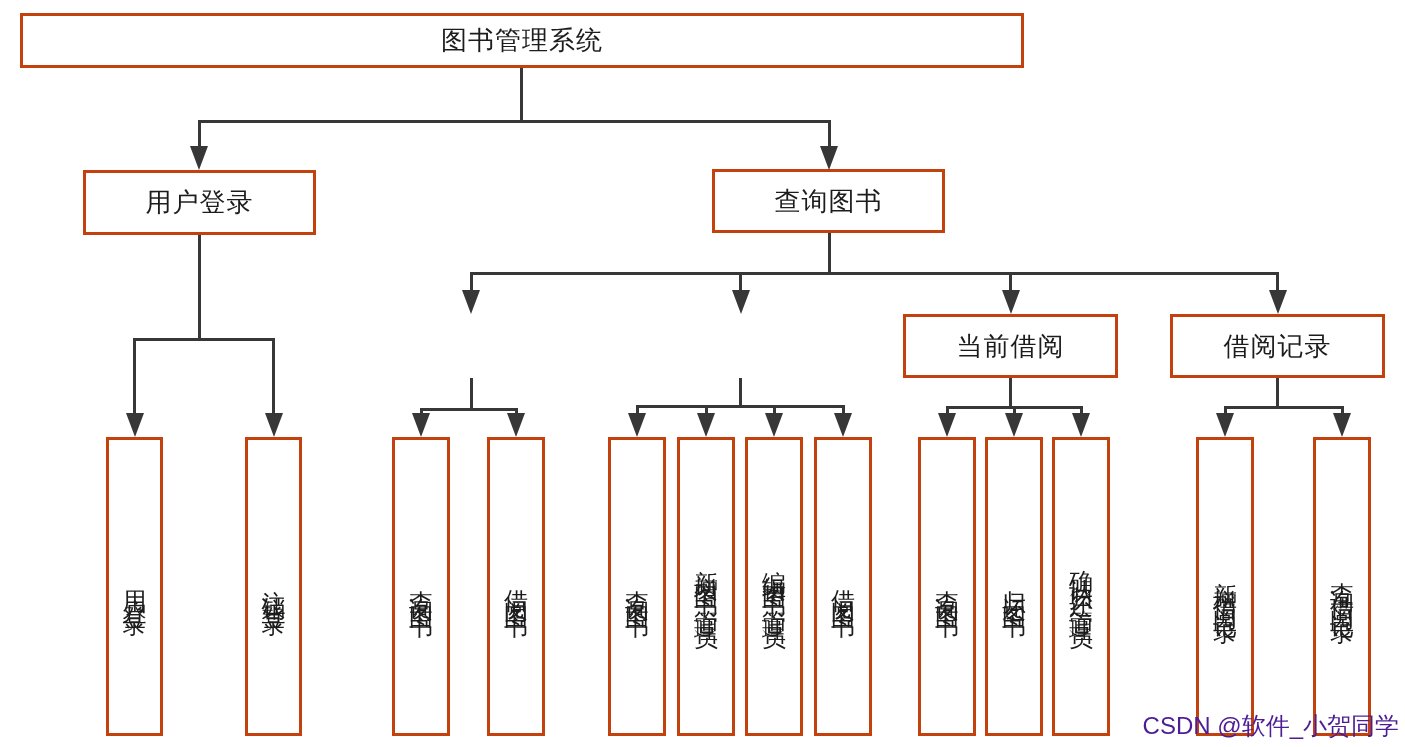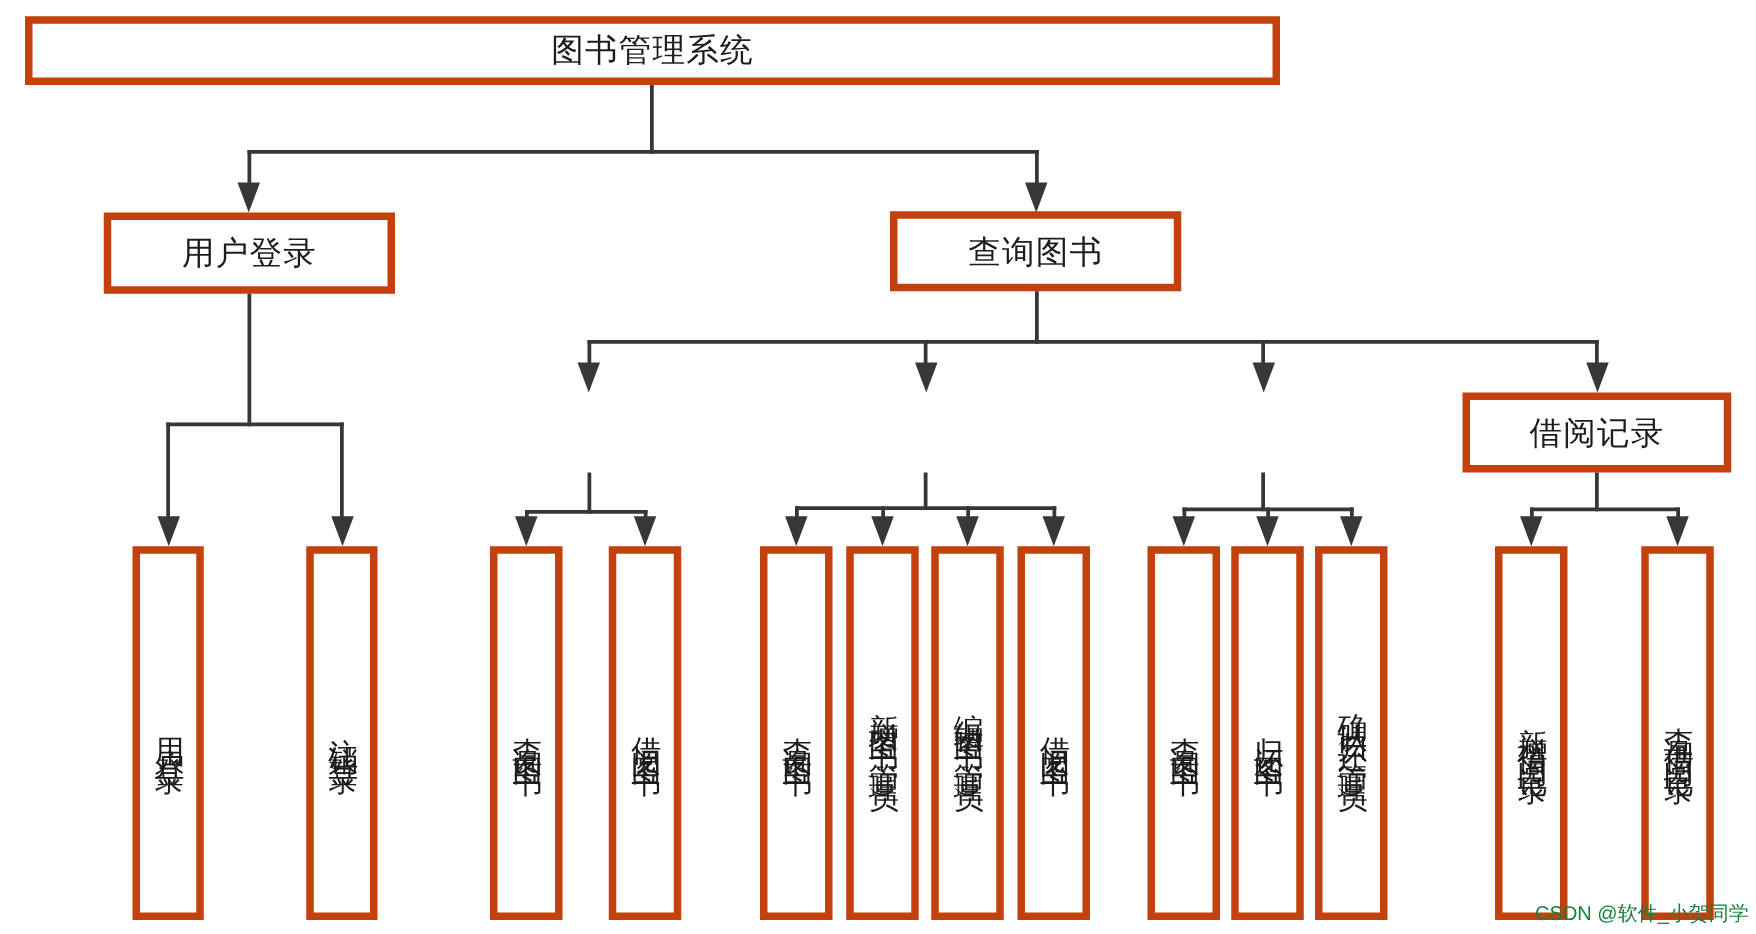--- a/index.html
+++ b/index.html
@@ -6,21 +6,21 @@
   #canvas{
     position:relative;
     width:1405px;height:747px;
     background:#ffffff;
     font-family:"Liberation Sans","DejaVu Sans",sans-serif;
     overflow:hidden;
   }
   .box{
     position:absolute;
     box-sizing:border-box;
-    border:6px solid #c2410c;
+    border:3px solid #c2410c;
     background:#ffffff;
     display:flex;
     align-items:center;
     justify-content:center;
     color:#1c1c1c;
   }
   .box.h span{
     font-size:26px;
     letter-spacing:1px;
     white-space:nowrap;
@@ -36,41 +36,44 @@
   .vl{position:absolute;width:3px;background:#373737;}
   .ah{
     position:absolute;width:0;height:0;
     border-left:9px solid transparent;
     border-right:9px solid transparent;
     border-top:24px solid #373737;
   }
   #watermark{
     position:absolute;
     right:6px;bottom:5px;
-    font-size:16px;
-    color:#15803d;
+    font-size:24px;
+    color:#4c1d95;
     white-space:nowrap;
   }
 </style>
 </head>
 <body>
 
 <div id="canvas">
 
   <div class="box h" style="left:20px;top:13px;width:1004px;height:55px;">
     <span>图书管理系统</span>
   </div>
 
   <div class="box h" style="left:83px;top:170px;width:233px;height:65px;">
     <span>用户登录</span>
   </div>
   <div class="box h" style="left:712px;top:169px;width:233px;height:64px;">
     <span>查询图书</span>
   </div>
 
+  <div class="box h" style="left:903px;top:314px;width:215px;height:64px;">
+    <span>当前借阅</span>
+  </div>
   <div class="box h" style="left:1170px;top:314px;width:215px;height:64px;">
     <span>借阅记录</span>
   </div>
 
   <div class="box v" style="left:106px;top:437px;width:57px;height:299px;">
     <span>用户登录</span>
   </div>
   <div class="box v" style="left:245px;top:437px;width:57px;height:299px;">
     <span>注销登录</span>
   </div>

